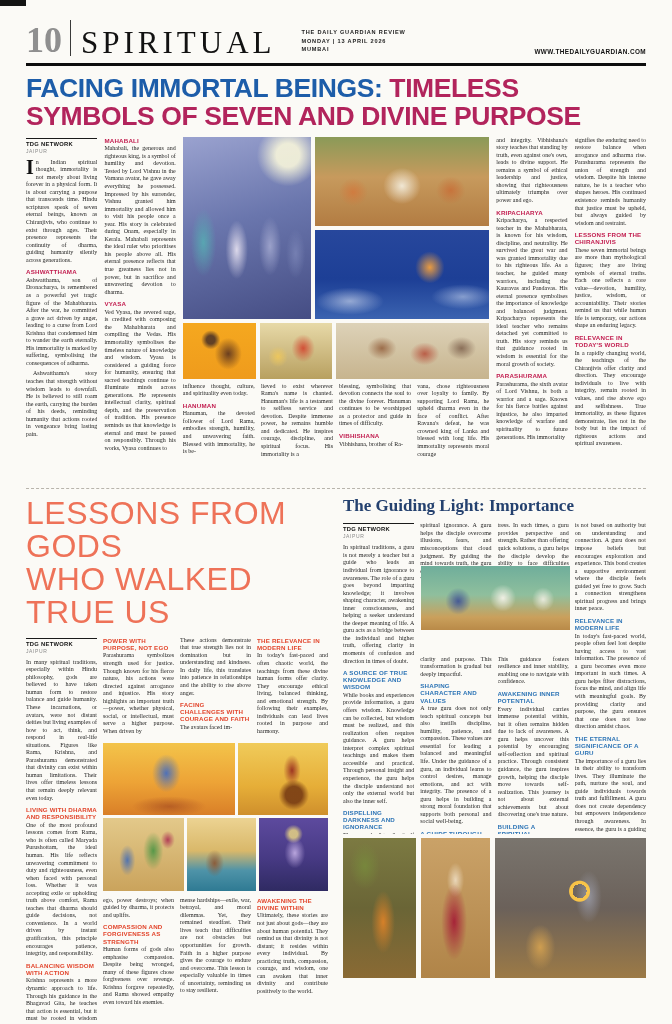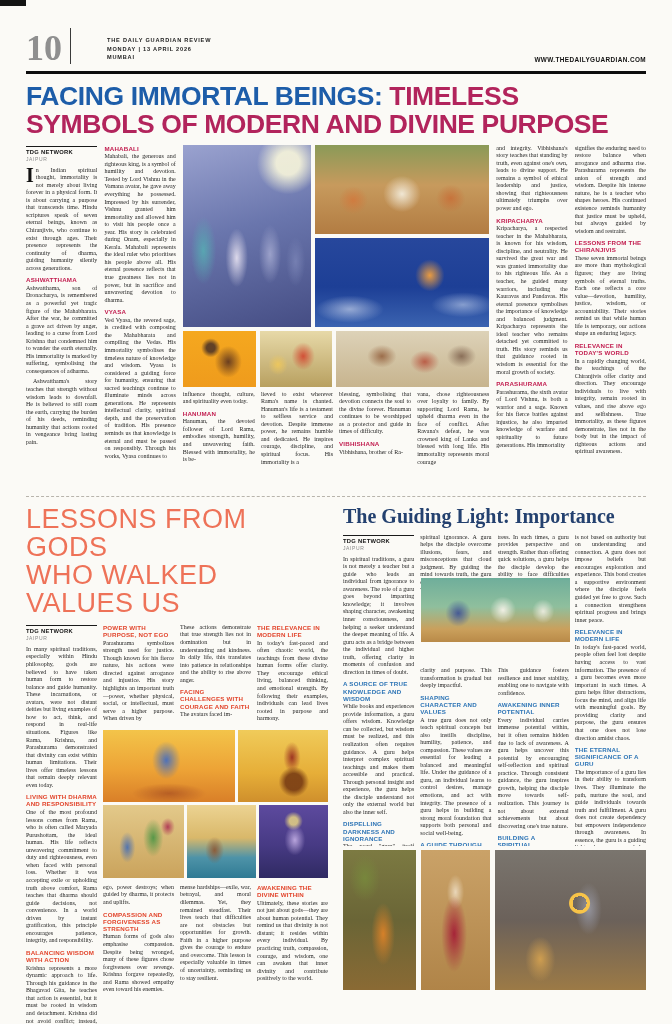--- a/index.html
+++ b/index.html
@@ -7,21 +7,21 @@
     --headline-magenta:#b2245c;
     --subhead-crimson:#c21d4f;
     --lessons-coral:#ee7258;
     --lessons-subhead-red:#e2452c;
     --guru-navy:#24416f;
     --guru-subhead-blue:#2e75b6;
   }
   *{box-sizing:border-box;margin:0;padding:0}
   html,body{width:672px;height:1024px;overflow:hidden}
   body{background:#fbfaf6;font-family:"Liberation Serif",serif;color:#1c1c1c;position:relative}
-  .page{width:672px;height:1024px;position:relative;padding:16px 26px}
+  .page{width:672px;height:1024px;position:relative;padding:8px 26px}
   .corner-mark{position:absolute;left:0;top:0;width:26px;height:6px;background:#141414}
 
   
   .masthead{display:flex;align-items:flex-end;padding:12px 0 7px;border-bottom:3.5px solid #0d0d0d;position:relative}
   .pagenum{font-family:"Liberation Serif",serif;font-size:36px;line-height:.85;font-weight:bold;color:#8f8f8f}
   .mast-divider{width:1px;height:36px;background:#3a3a3a;margin:0 10px 0 8px}
   .section-title{font-family:"Liberation Serif",serif;font-size:31px;line-height:.85;letter-spacing:4px;color:#121212}
   .paper-info{margin-left:26px;font-family:"Liberation Sans",sans-serif;font-size:5.6px;font-weight:bold;letter-spacing:.8px;color:#222;line-height:1.55;padding-bottom:2px}
   .website{margin-left:auto;font-family:"Liberation Sans",sans-serif;font-size:6.4px;font-weight:bold;letter-spacing:.4px;color:#111;padding-bottom:1px}
 
@@ -117,51 +117,52 @@
     radial-gradient(ellipse 20% 20% at 50% 30%, rgba(240,225,200,.85), transparent 62%),
     linear-gradient(180deg,#caa268 0%,#b08448 100%)}
   .img-shiva{background:
     radial-gradient(circle at 56% 38%, transparent 0 7px, rgba(255,200,70,.95) 7px 10px, transparent 11px),
     radial-gradient(ellipse 14% 30% at 62% 42%, rgba(150,150,160,.95), transparent 62%),
     radial-gradient(ellipse 16% 26% at 30% 78%, rgba(210,160,80,.95), transparent 62%),
     linear-gradient(180deg,#7a756e 0%,#6b615a 50%,#9c7a46 100%)}
 
   
   .bottom{display:grid;grid-template-columns:302px 1fr;gap:15px;margin-top:8px;height:524px;overflow:hidden}
-  .lessons-hl{font-family:"Liberation Sans",sans-serif;font-weight:normal;font-size:27px;line-height:1.04;letter-spacing:.5px;color:var(--lessons-coral)}
+  .lessons-hl{font-family:"Liberation Sans",sans-serif;font-weight:normal;font-size:32px;line-height:1.04;letter-spacing:.5px;color:var(--lessons-coral)}
   .lessons-body{margin-top:7px;display:grid;grid-template-columns:repeat(4,1fr);grid-template-rows:100px 148px 1fr;gap:6px;height:462px;overflow:hidden}
   .lessons-body .span-rows{grid-row:1/4}
   .mosaic{grid-column:2/5;grid-row:2;display:flex;flex-direction:column;gap:3px}
   .mrow{display:flex;gap:3px;flex:1}
   .mrow .f16{flex:1.6}.mrow .f11{flex:1.1}.mrow .f10{flex:1}.mrow .f8{flex:.85}
 
-  .guru-hl{font-family:"Liberation Serif",serif;font-weight:bold;font-size:20px;line-height:1.1;color:var(--guru-navy)}
+  .guru-hl{font-family:"Liberation Serif",serif;font-weight:bold;font-size:17px;line-height:1.1;color:var(--guru-navy)}
   .guru-body{margin-top:7px;position:relative;display:grid;grid-template-columns:repeat(4,1fr);gap:6px;height:312px;overflow:hidden}
   .guru-inline-img{position:absolute;left:25.8%;width:49.2%;top:44px;height:64px}
   .img-spacer{height:70px}
   .guru-images{display:grid;grid-template-columns:24% 23% 1fr;gap:5px;height:140px;margin-top:4px;overflow:hidden}
 </style>
 </head>
 <body>
 
 <div class="page">
   <div class="corner-mark"></div>
 
   <header class="masthead">
     <div class="pagenum">10</div>
     <div class="mast-divider"></div>
+    <div class="section-title">SPIRITUAL</div>
     <div class="paper-info">
       <div>THE DAILY GUARDIAN REVIEW</div>
       <div>MONDAY | 13 APRIL 2026</div>
       <div>MUMBAI</div>
     </div>
     <div class="website">WWW.THEDAILYGUARDIAN.COM</div>
   </header>
 
-  <h1 class="main-headline"><span class="hl-blue">FACING IMMORTAL BEINGS: </span><span class="hl-mag">TIMELESS SYMBOLS OF MODERN AND DIVINE PURPOSE</span></h1>
+  <h1 class="main-headline"><span class="hl-blue">FACING IMMORTAL BEINGS: </span><span class="hl-mag">TIMELESS SYMBOLS OF SEVEN AND DIVINE PURPOSE</span></h1>
 
   <section class="a1">
     <div class="col">
       <div class="byline">
         <div class="byname">TDG NETWORK</div>
         <div class="byloc">JAIPUR</div>
       </div>
       <p class="b"><span class="dropcap">I</span><span>n Indian spiritual thought, immortality is not merely about living forever in a physical form. It is about carrying a purpose that transcends time. Hindu scriptures speak of seven eternal beings, known as Chiranjivis, who continue to exist through ages. Their presence represents the continuity of dharma, guiding humanity silently across generations.</span></p>
       <h4 class="sh">ASHWATTHAMA</h4>
       <p class="b">Ashwatthama, son of Dronacharya, is remembered as a powerful yet tragic figure of the Mahabharata. After the war, he committed a grave act driven by anger, leading to a curse from Lord Krishna that condemned him to wander the earth eternally. His immortality is marked by suffering, symbolising the consequences of adharma.</p>
@@ -221,21 +222,21 @@
       <h4 class="sh">RELEVANCE IN TODAY'S WORLD</h4>
       <p class="b">In a rapidly changing world, the teachings of the Chiranjivis offer clarity and direction. They encourage individuals to live with integrity, remain rooted in values, and rise above ego and selfishness. True immortality, as these figures demonstrate, lies not in the body but in the impact of righteous actions and spiritual awareness.</p>
     </div>
   </section>
 
   <div class="bottom">
 
     <section class="lessons">
       <h2 class="lessons-hl">
         <div>LESSONS FROM GODS</div>
-        <div>WHO WALKED VALUES US</div>
+        <div>WHO WALKED TRUE US</div>
       </h2>
       <div class="lessons-body">
         <div class="col span-rows">
           <div class="byline">
             <div class="byname">TDG NETWORK</div>
             <div class="byloc">JAIPUR</div>
           </div>
           <p class="b">In many spiritual traditions, especially within Hindu philosophy, gods are believed to have taken human form to restore balance and guide humanity. These incarnations, or avatars, were not distant deities but living examples of how to act, think, and respond in real-life situations. Figures like Rama, Krishna, and Parashurama demonstrated that divinity can exist within human limitations. Their lives offer timeless lessons that remain deeply relevant even today.</p>
           <h4 class="sh">LIVING WITH DHARMA AND RESPONSIBILITY</h4>
           <p class="b">One of the most profound lessons comes from Rama, who is often called Maryada Purushottam, the ideal human. His life reflects unwavering commitment to duty and righteousness, even when faced with personal loss. Whether it was accepting exile or upholding truth above comfort, Rama teaches that dharma should guide decisions, not convenience. In a world driven by instant gratification, this principle encourages patience, integrity, and responsibility.</p>

